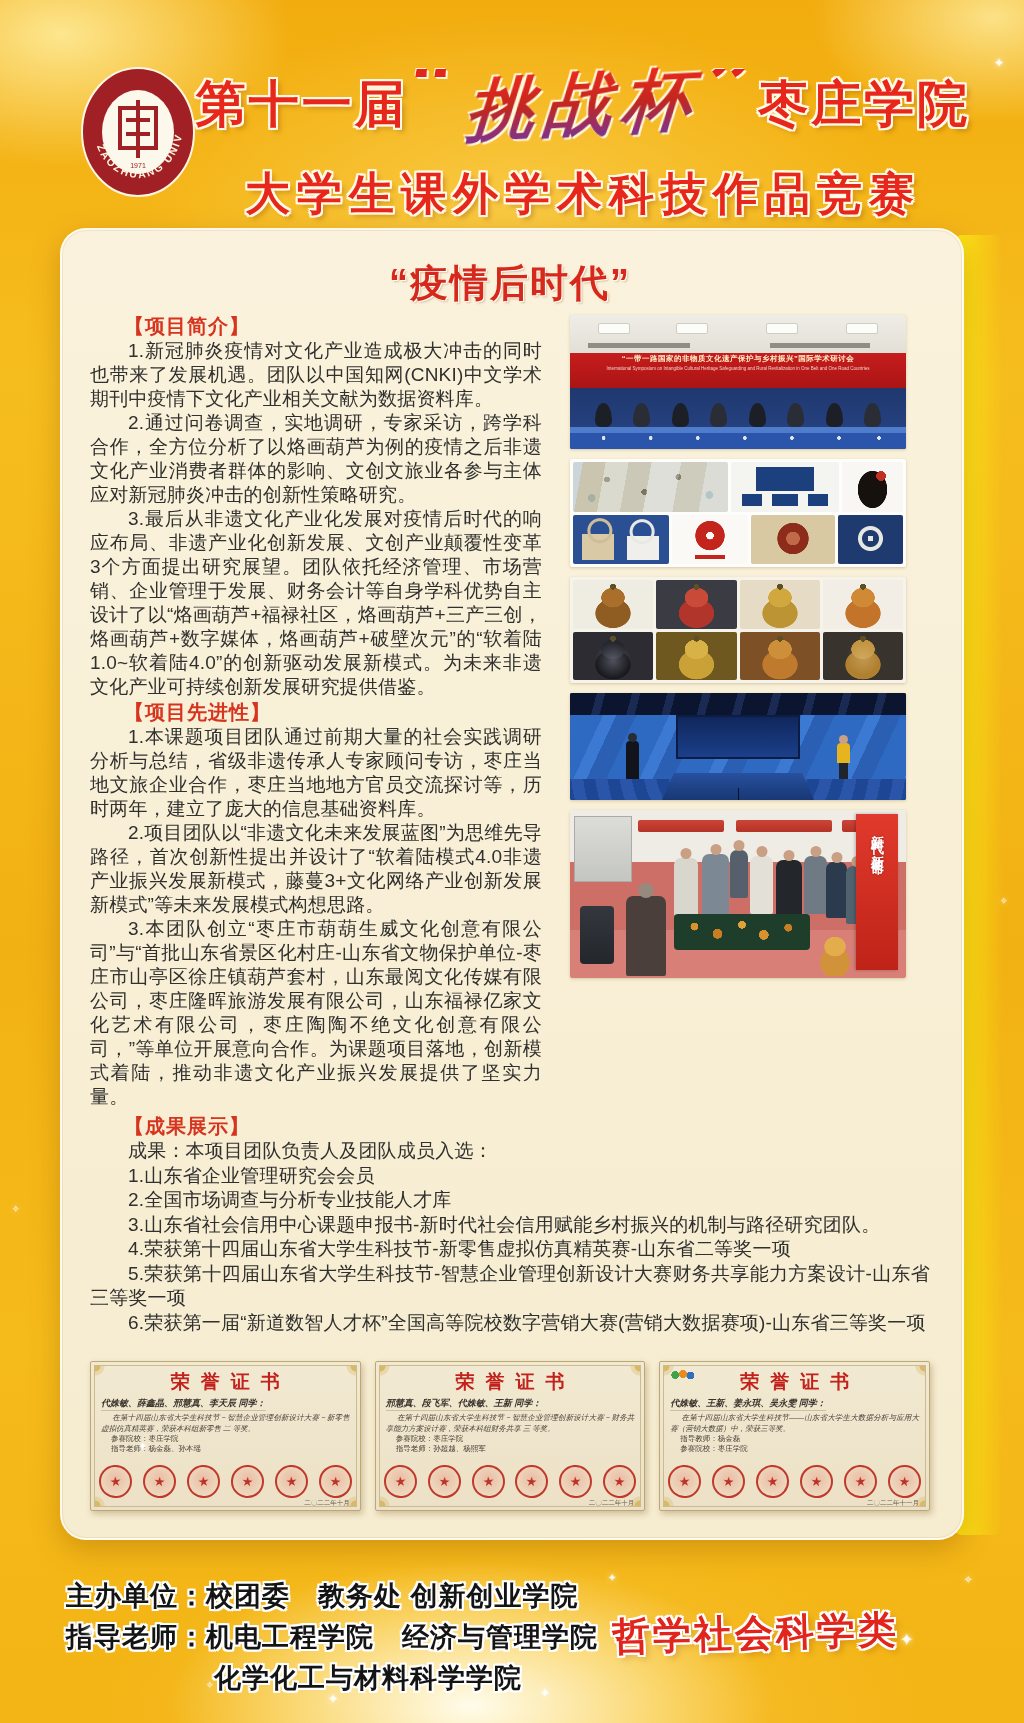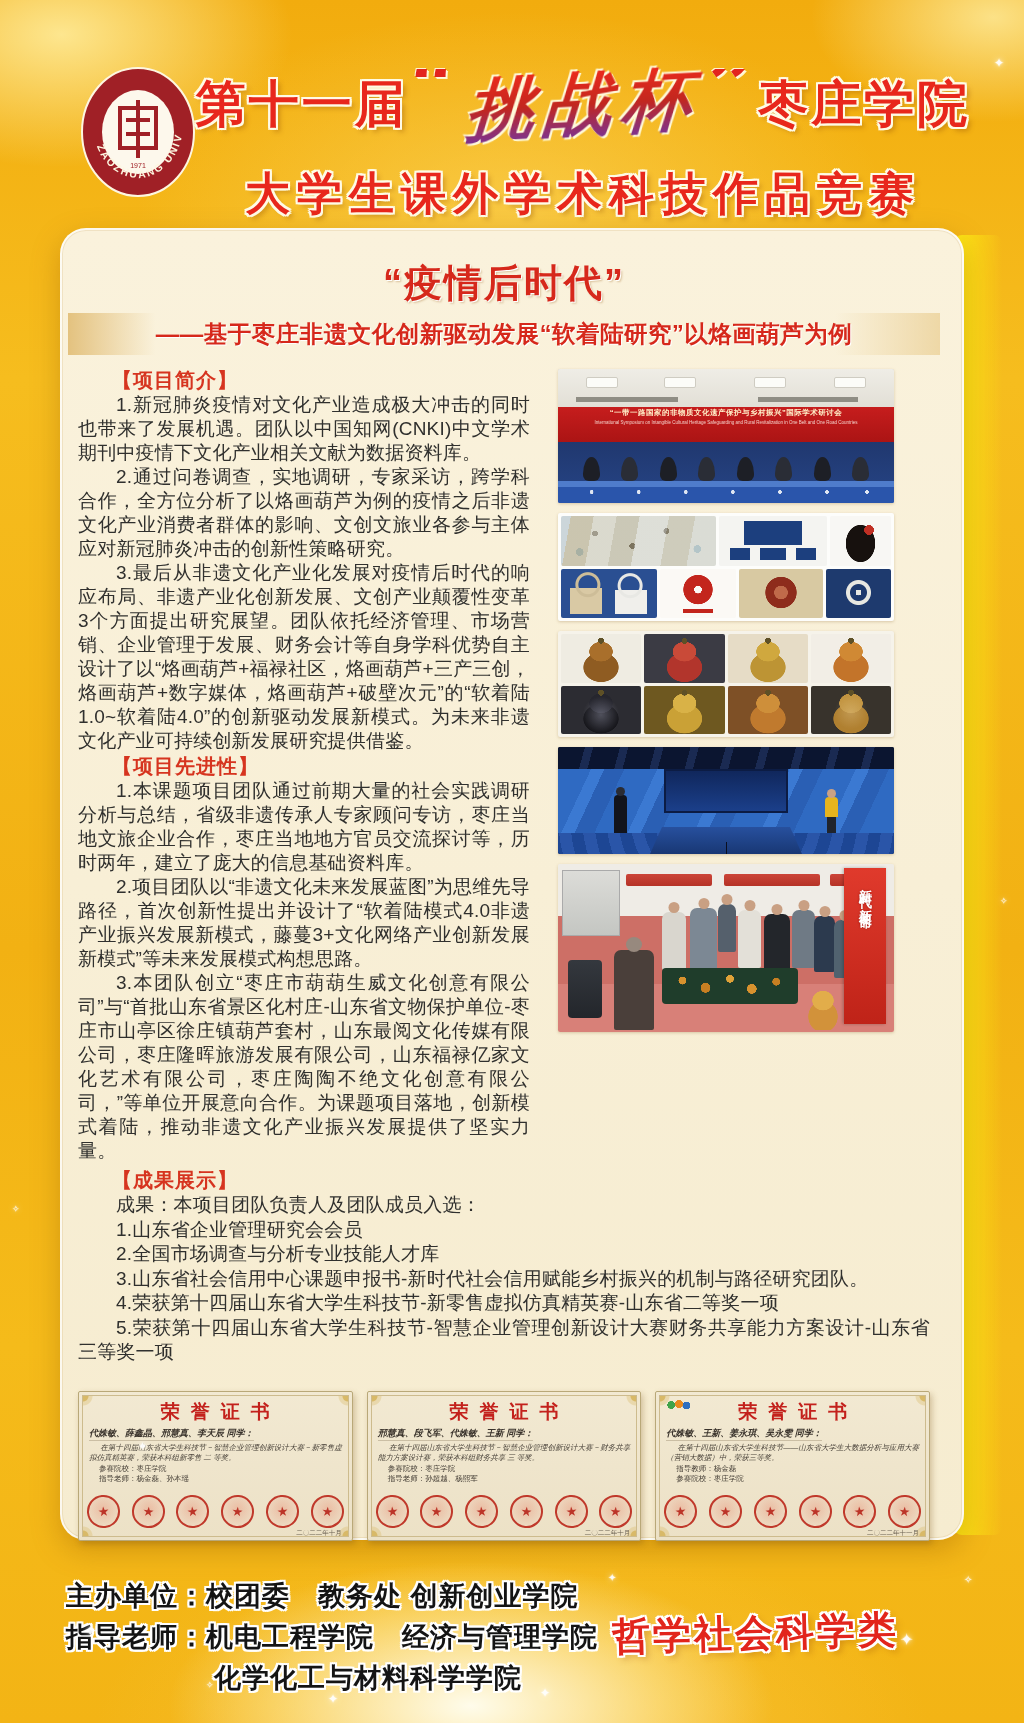--- a/index.html
+++ b/index.html
@@ -38,21 +38,21 @@
     -webkit-background-clip:text;background-clip:text;color:transparent;
     transform:rotate(-3deg) skewX(-7deg);
     filter:drop-shadow(2px 2px 0 rgba(255,252,225,.95)) drop-shadow(-2px -2px 0 rgba(255,252,225,.95));}
   .t-line2{margin-top:8px;font-size:45px;font-weight:bold;color:#e8271c;letter-spacing:7px;}
 
   
   .card{position:absolute;left:60px;top:228px;width:904px;height:1312px;border-radius:26px;
     background:linear-gradient(180deg,#faf2dc 0%,#f8efd6 50%,#f6ecd0 100%);
     border:2px solid rgba(255,255,255,.65);
     box-shadow:0 10px 28px rgba(150,90,0,.35), inset 0 0 0 1px rgba(210,180,120,.25);
-    padding:18px 32px 0 16px;box-sizing:border-box;}
+    padding:18px 32px 0 28px;box-sizing:border-box;}
   .card-title{margin:10px 0 4px;text-align:center;font-size:38px;font-weight:bold;color:#d6281b;
     text-shadow:1px 1px 0 #fff,2px 2px 2px rgba(150,90,20,.3);letter-spacing:2px;}
   .card-subtitle{margin:2px -10px 12px;text-align:center;font-size:23.5px;font-weight:bold;color:#d6281b;
     padding:5px 0;letter-spacing:.5px;text-shadow:1px 1px 0 #fff;
     background:linear-gradient(90deg,rgba(222,182,104,.8),rgba(248,239,214,0) 10%,rgba(248,239,214,0) 88%,rgba(232,202,138,.65));}
   .columns{display:flex;gap:28px;align-items:flex-start;}
   .text-col{width:452px;font-size:19px;line-height:24px;color:#30302e;text-align:justify;letter-spacing:.2px;}
   .sec-head{color:#d6341f;font-weight:bold;font-size:20px;line-height:26px;text-indent:1.7em;letter-spacing:1px;}
   .text-col p,.results p{margin:0;text-indent:2em;}
   .results{margin-top:4px;font-size:19px;line-height:24.5px;color:#30302e;text-align:justify;letter-spacing:.2px;}
@@ -218,21 +218,20 @@
         <span class="t-quote open">“</span>
         <span class="t-script">挑战杯</span>
         <span class="t-quote close">”</span>
         <span class="t-plain outline-w">枣庄学院</span>
     </div>
     <div class="t-line2 outline-w">大学生课外学术科技作品竞赛</div>
   </div>
 
   <div class="card">
     <div class="card-title">“疫情后时代”</div>
-    <div class="card-subtitle">——基于枣庄非遗文化创新驱动发展“软着陆研究”以烙画葫芦为例</div>
 
     <div class="columns">
       <div class="text-col">
         <div class="sec-head">【项目简介】</div>
         <p>1.新冠肺炎疫情对文化产业造成极大冲击的同时也带来了发展机遇。团队以中国知网(CNKI)中文学术期刊中疫情下文化产业相关文献为数据资料库。</p>
         <p>2.通过问卷调查，实地调研，专家采访，跨学科合作，全方位分析了以烙画葫芦为例的疫情之后非遗文化产业消费者群体的影响、文创文旅业各参与主体应对新冠肺炎冲击的创新性策略研究。</p>
         <p>3.最后从非遗文化产业化发展对疫情后时代的响应布局、非遗产业化创新发展、文创产业颠覆性变革3个方面提出研究展望。团队依托经济管理、市场营销、企业管理于发展、财务会计等自身学科优势自主设计了以“烙画葫芦+福禄社区，烙画葫芦+三产三创，烙画葫芦+数字媒体，烙画葫芦+破壁次元”的“软着陆1.0~软着陆4.0”的创新驱动发展新模式。为未来非遗文化产业可持续创新发展研究提供借鉴。</p>
         <div class="sec-head">【项目先进性】</div>
         <p>1.本课题项目团队通过前期大量的社会实践调研分析与总结，省级非遗传承人专家顾问专访，枣庄当地文旅企业合作，枣庄当地地方官员交流探讨等，历时两年，建立了庞大的信息基础资料库。</p>
         <p>2.项目团队以“非遗文化未来发展蓝图”为思维先导路径，首次创新性提出并设计了“软着陆模式4.0非遗产业振兴发展新模式，藤蔓3+文化网络产业创新发展新模式”等未来发展模式构想思路。</p>
@@ -330,20 +329,21 @@
     </div>
 
     <div class="results">
       <div class="sec-head">【成果展示】</div>
       <p>成果：本项目团队负责人及团队成员入选：</p>
       <p>1.山东省企业管理研究会会员</p>
       <p>2.全国市场调查与分析专业技能人才库</p>
       <p>3.山东省社会信用中心课题申报书-新时代社会信用赋能乡村振兴的机制与路径研究团队。</p>
       <p>4.荣获第十四届山东省大学生科技节-新零售虚拟仿真精英赛-山东省二等奖一项</p>
       <p>5.荣获第十四届山东省大学生科技节-智慧企业管理创新设计大赛财务共享能力方案设计-山东省三等奖一项</p>
+      <p>6.荣获第一届“新道数智人才杯”全国高等院校数字营销大赛(营销大数据赛项)-山东省三等奖一项</p>
     </div>
 
     <div class="certs">
       <div class="cert">
         <div class="cert-corner" style="--cx:0%;--cy:0%;left:4px;top:4px"></div>
         <div class="cert-corner" style="--cx:100%;--cy:0%;right:4px;top:4px"></div>
         <div class="cert-corner" style="--cx:0%;--cy:100%;left:4px;bottom:4px"></div>
         <div class="cert-corner" style="--cx:100%;--cy:100%;right:4px;bottom:4px"></div>
         <div class="cert-title">荣誉证书</div>
         <div class="cert-names">代姝敏、薛鑫晶、邢慧真、李天辰 同学：</div>

